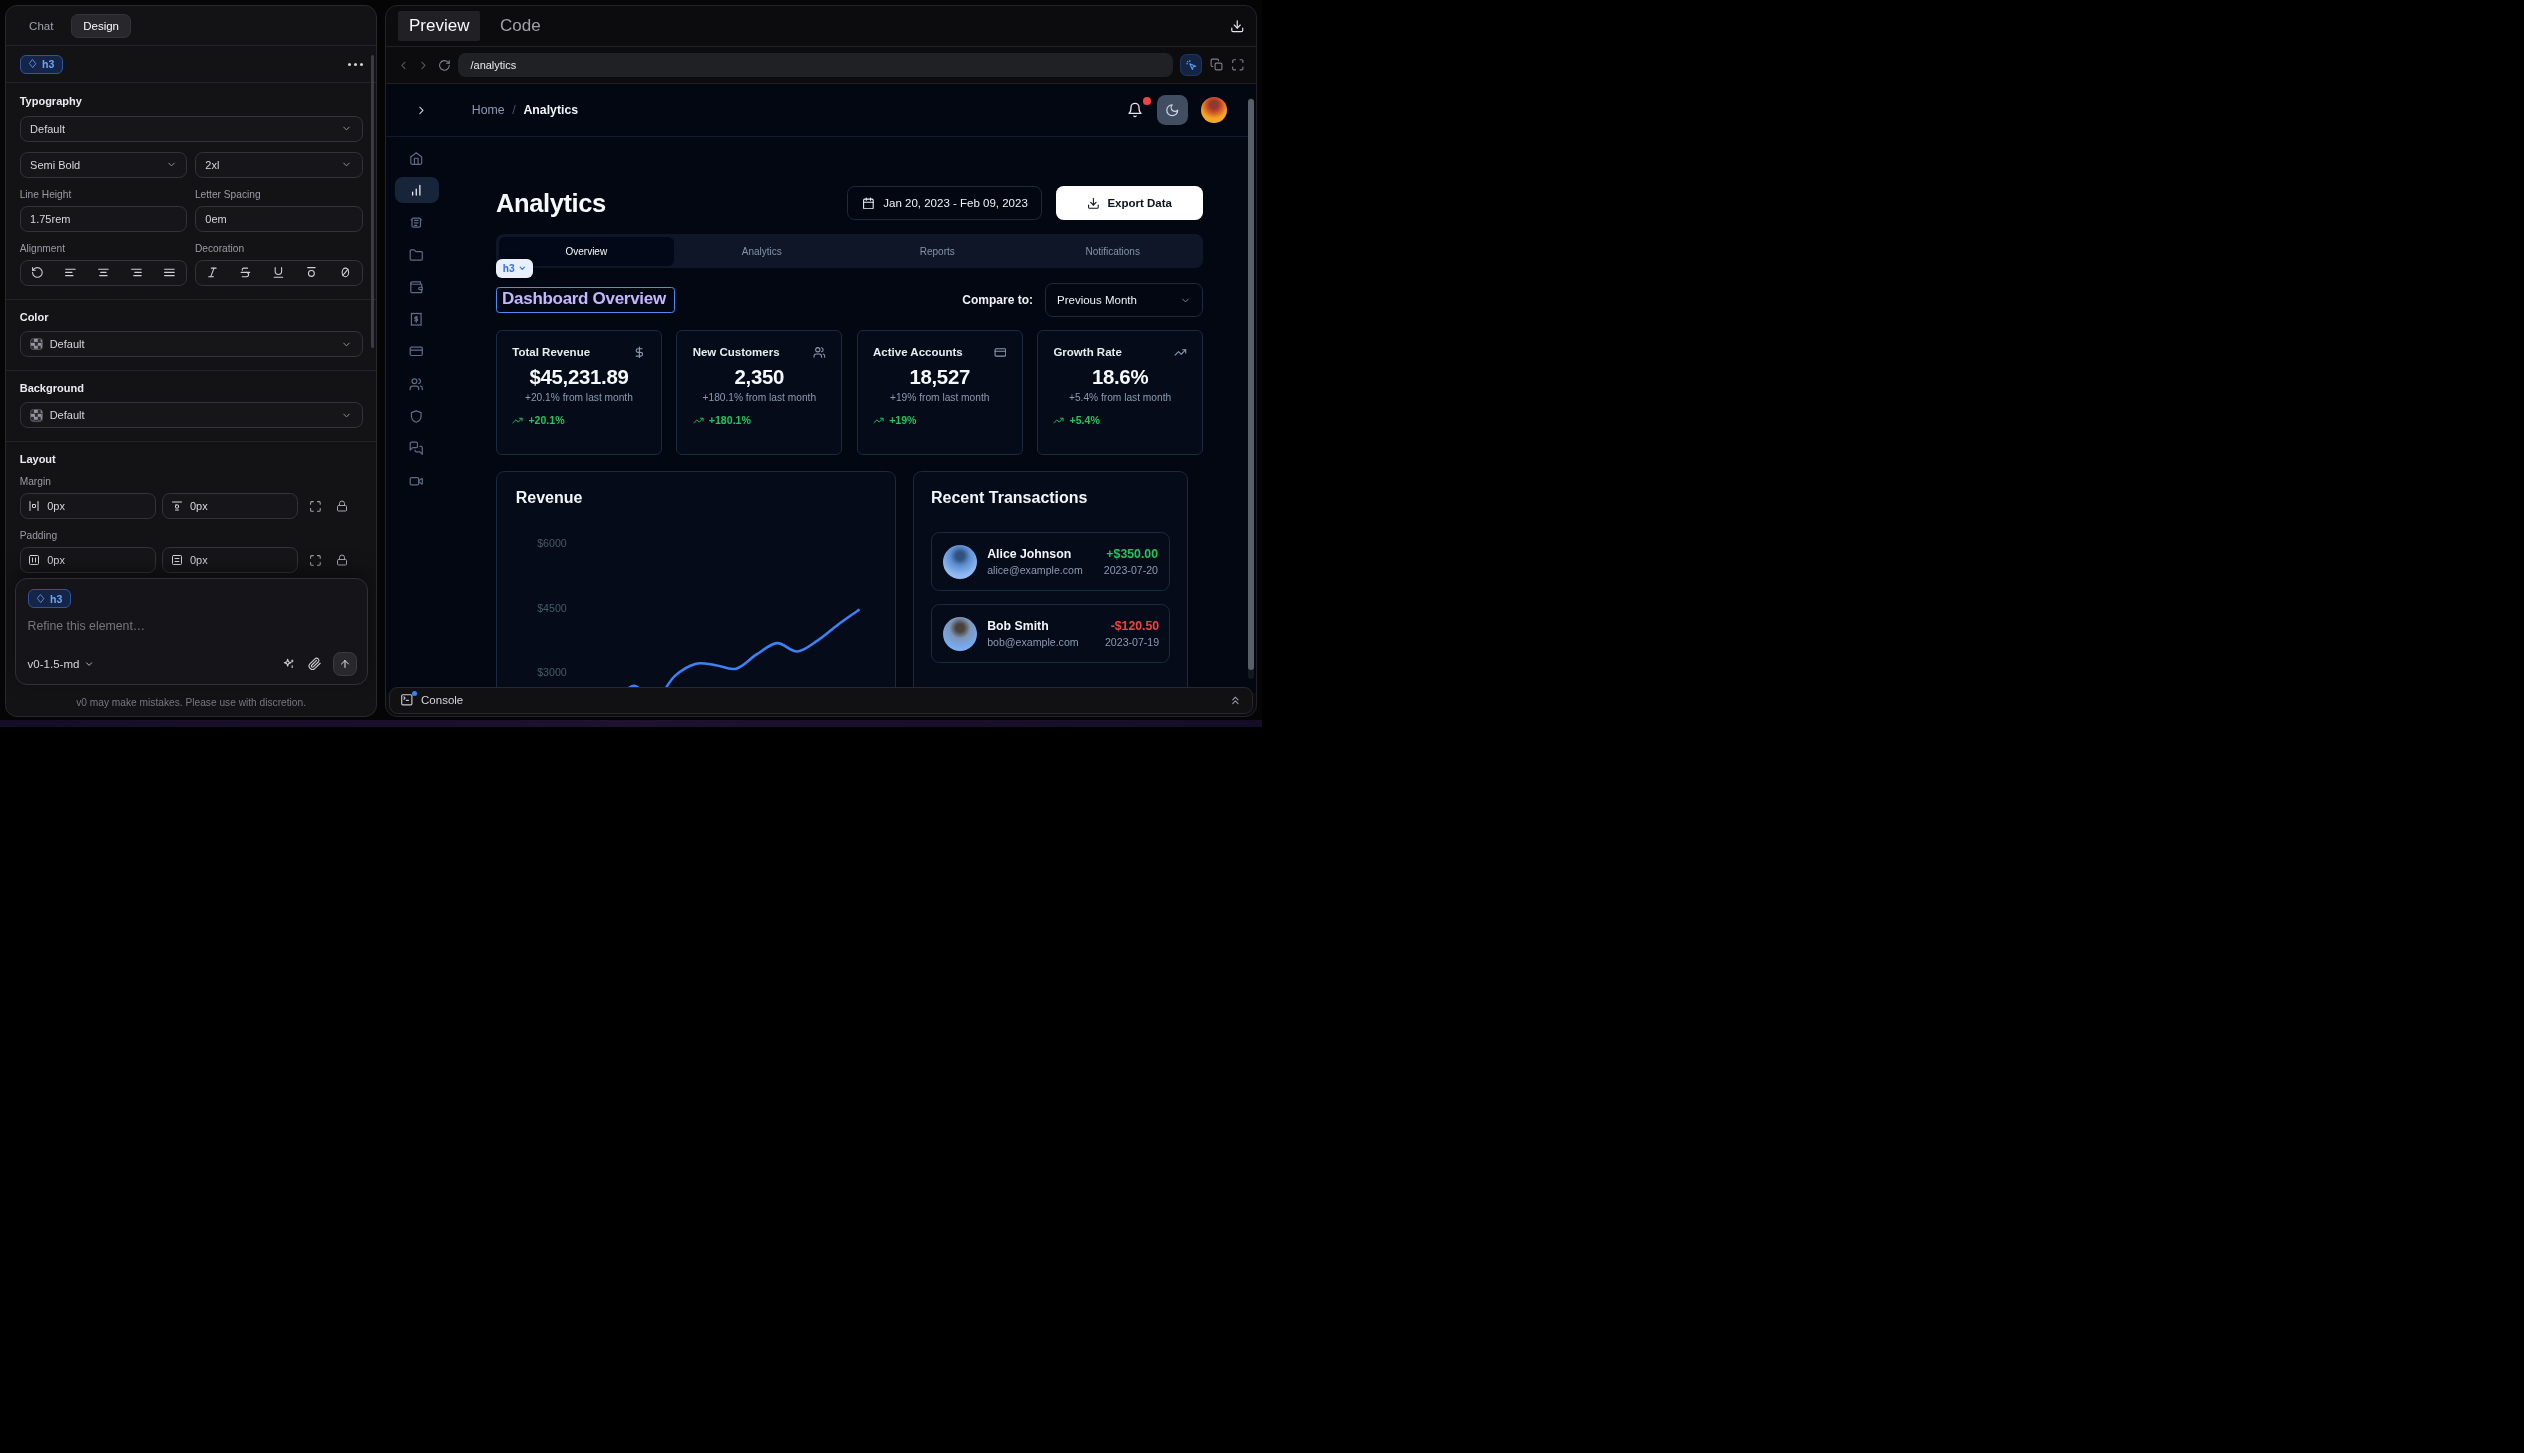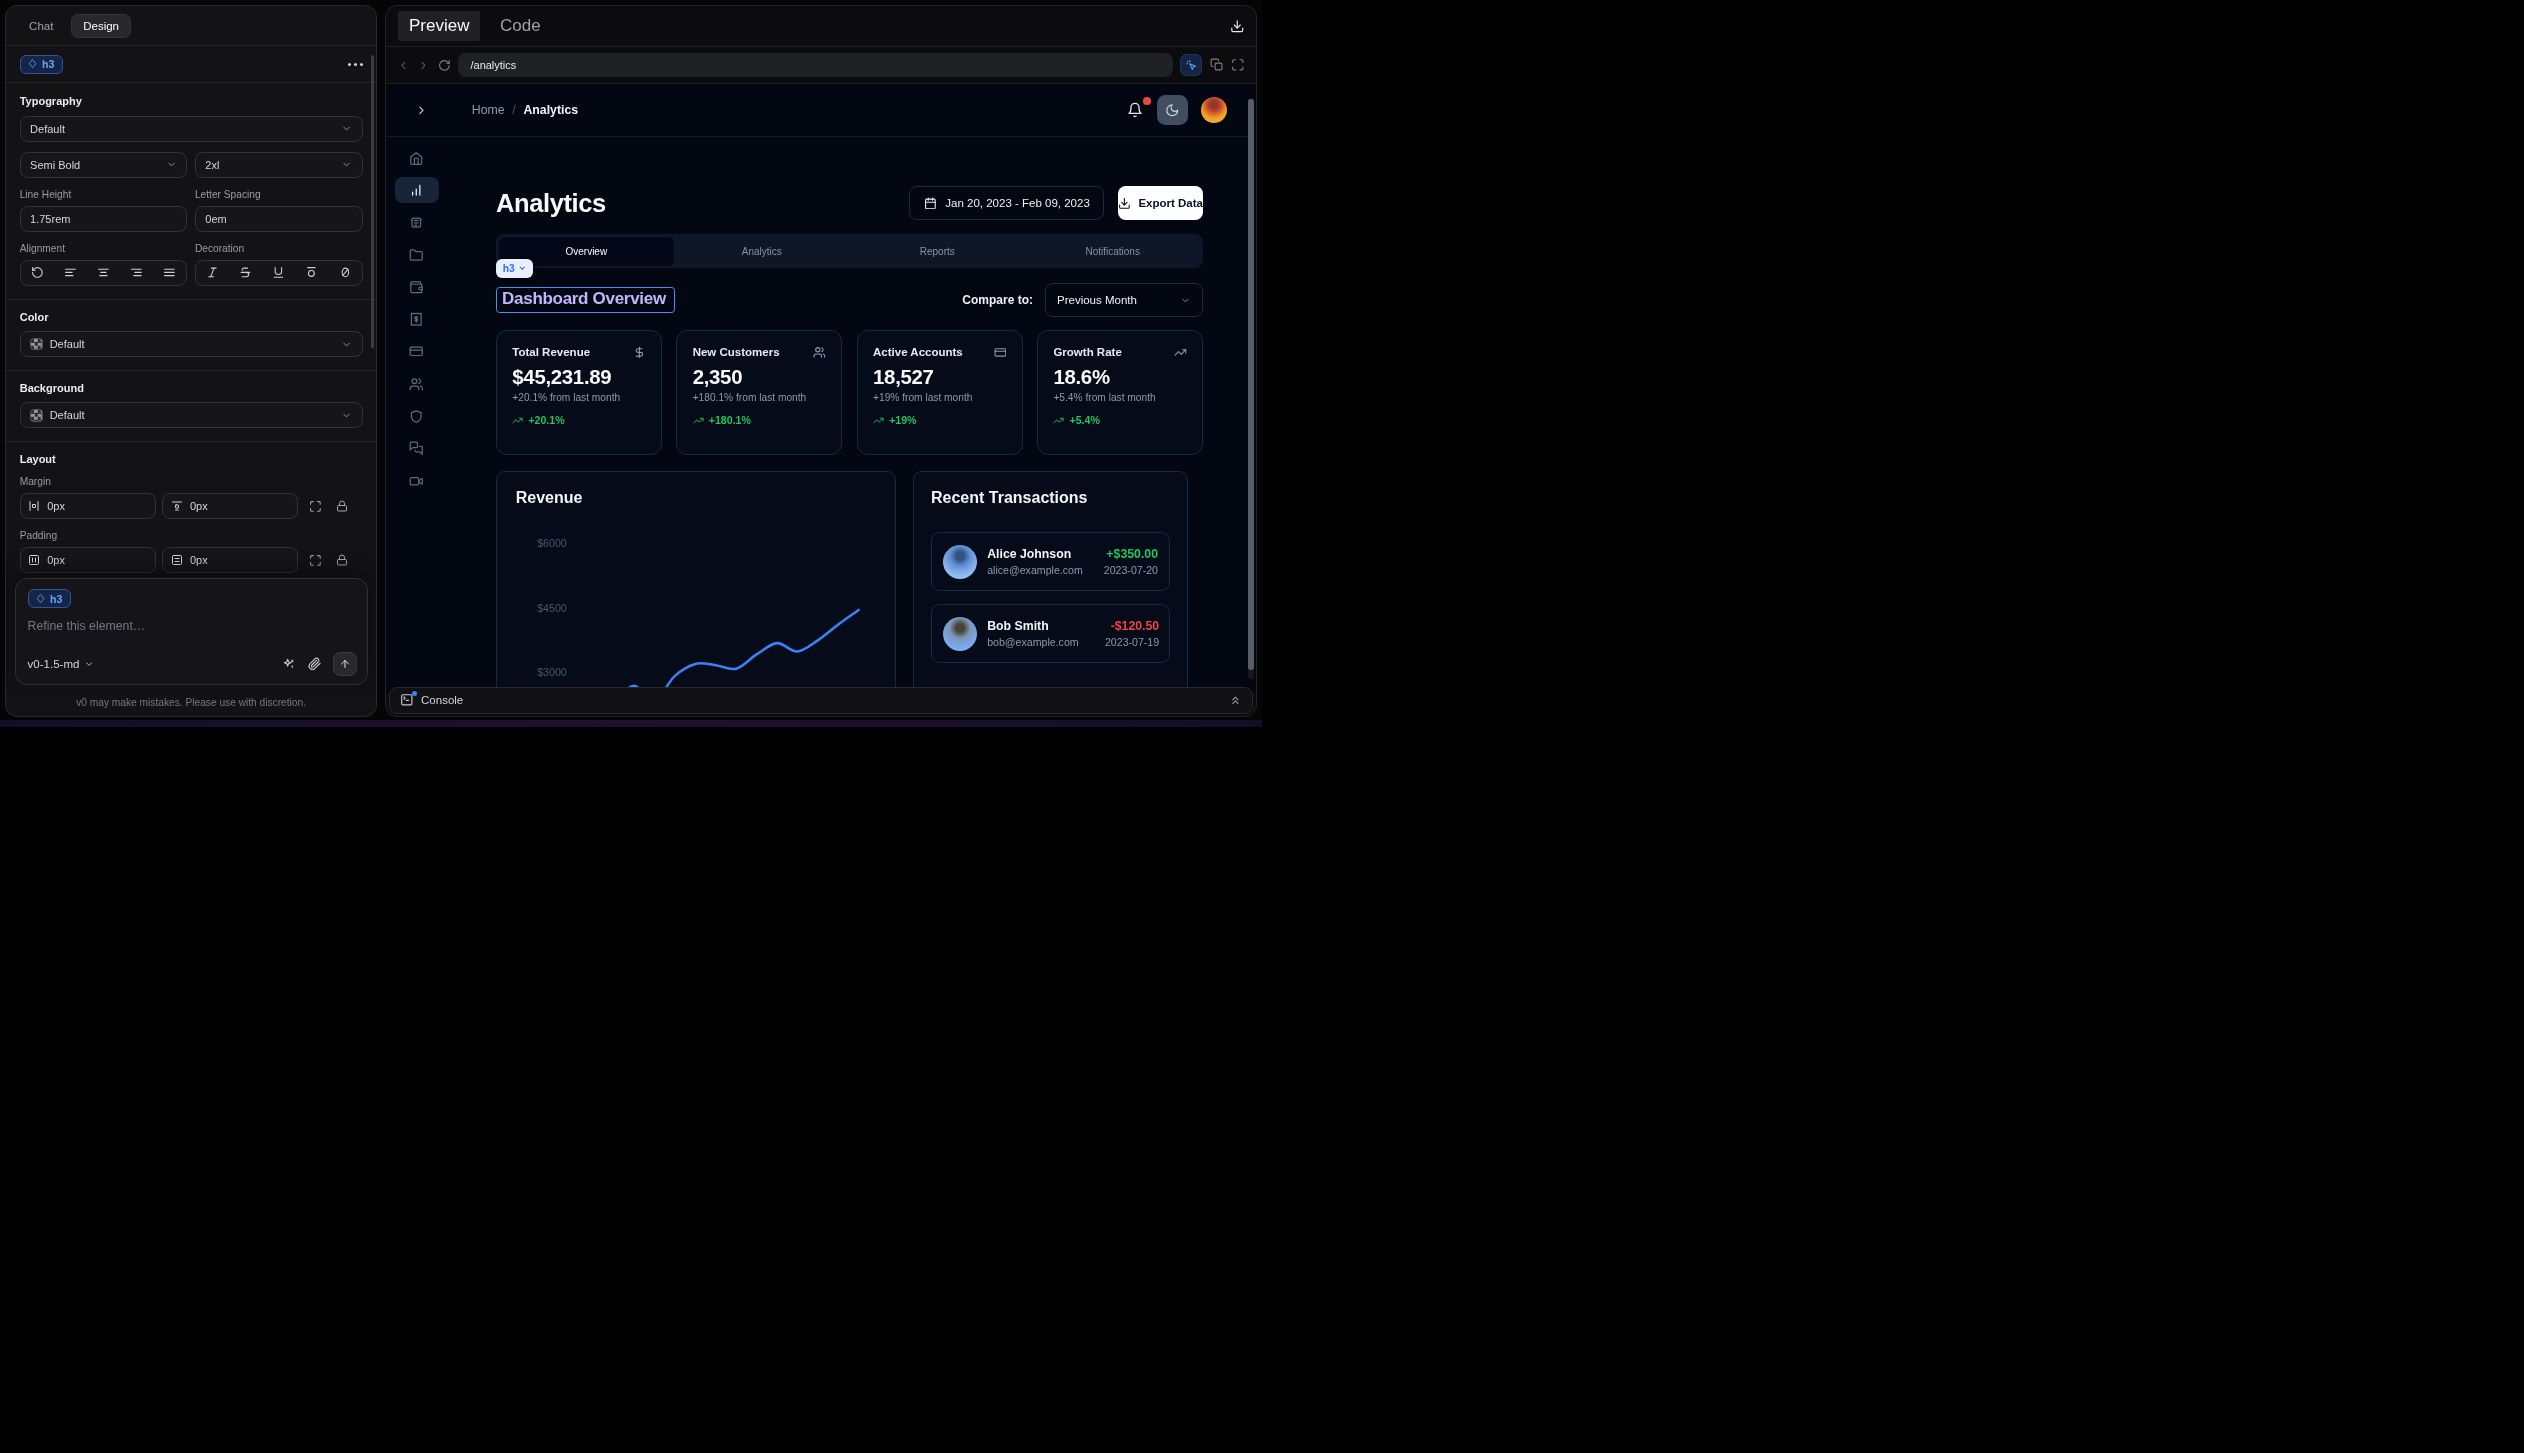--- a/index.html
+++ b/index.html
@@ -85,40 +85,40 @@
   .sitem { position:absolute; left:8.5px; width:44px; height:26px; display:flex; align-items:center; justify-content:center;
            color:#5c6c84; cursor:pointer; }
   .sitem.active { background:#18243a; border-radius:7.7px; color:#f5f8fc; }
   .content { position:absolute; left:110px; top:53px; width:707px; height:556px; }
   .titlerow { position:absolute; top:48px; left:0; right:0; height:36px; display:flex; align-items:center; }
   .h1 { font-size:25.5px; font-weight:800; color:#f7fafc; letter-spacing:-0.4px; }
   .titlerow .right { margin-left:auto; display:flex; align-items:center; gap:13.6px; }
   .datepill { height:34px; border:0.9px solid #1d2a41; border-radius:7.7px; display:flex; align-items:center; gap:8.5px;
               padding:0 13.6px; color:#eef2f7; font-size:11.5px; cursor:pointer; }
   .exportbtn { height:34px; background:#fff; color:#0b1120; border-radius:7.7px; display:flex; align-items:center;
-               gap:7.7px; padding:0 0; font-size:11.5px; font-weight:700; cursor:pointer; }
+               gap:7.7px; padding:0 31px; font-size:11.5px; font-weight:700; cursor:pointer; }
   .dtabs { position:absolute; top:97px; left:0; width:707px; height:34px; background:#0e1628; border-radius:7.7px;
            display:grid; grid-template-columns:1fr 1fr 1fr 1fr; padding:2.6px; }
   .dtab { display:flex; align-items:center; justify-content:center; font-size:10px; color:#8593a8;
           border-radius:6px; cursor:pointer; }
   .dtab.active { background:#020817; color:#f8fafc; }
   .h3pill { position:absolute; top:122px; left:0; height:18.7px; background:#e9effb; border-radius:6px;
             display:flex; align-items:center; gap:3.4px; padding:0 6.8px; color:#2f6fed; font-size:10.2px; font-weight:700;
             box-shadow:0 1.7px 5.1px rgba(0,0,0,.5); cursor:pointer; z-index:3; }
   .secrow { position:absolute; top:145px; left:0; right:0; height:36px; display:flex; align-items:center; }
   .selbox { border:1.7px solid #4d8df6; border-radius:3.4px; padding:0.9px 7.7px 2.6px 5.1px; }
   .h2 { font-size:17px; font-weight:800; color:#c4b5fd; letter-spacing:-0.3px; }
   .secrow .right { margin-left:auto; display:flex; align-items:center; gap:12px; }
   .cmplbl { font-size:12px; font-weight:700; color:#eef2f7; }
   .cmpsel { width:158px; height:34px; border:0.9px solid #1d2a41; border-radius:7.7px; display:flex; align-items:center;
             padding:0 11px; color:#eef2f7; font-size:11.5px; cursor:pointer; }
   .cmpsel .chev { margin-left:auto; color:#8593a8; }
 
   .stats { position:absolute; top:193px; left:0; width:707px; display:flex; gap:14.5px; }
-  .scard { flex:1; height:125px; background:#050b18; border:0.9px solid #1c2940; border-radius:11px; padding:14.5px 15.3px; }
+  .scard { flex:1; height:125px; background:#050b18; border:0.9px solid #1c2940; border-radius:6px; padding:14.5px 15.3px;text-align:center; }
   .scard .trow { display:flex; align-items:center; color:#e7ecf4; font-size:11.5px; font-weight:600; }
   .scard .trow .sic { margin-left:auto; color:#8b9ab1; }
   .scard .val { margin-top:7.7px; font-size:20.4px; font-weight:800; color:#f7fafc; letter-spacing:-0.3px; }
   .scard .sub { margin-top:3.4px; font-size:10.2px; color:#8b9ab1; }
   .scard .delta { margin-top:11px; font-size:10.6px; font-weight:600; color:#22c55e; display:flex; align-items:center; gap:5.1px; }
 
   .charts { position:absolute; top:334px; left:0; width:707px; height:281px; }
   .card { position:absolute; background:#050b18; border:0.9px solid #1c2940; border-radius:8.5px; }
   .revcard { left:0; top:0; width:400px; height:281px; padding:17px 18.7px; }
   .cardtitle { font-size:16px; font-weight:800; color:#f2f6fb; }

